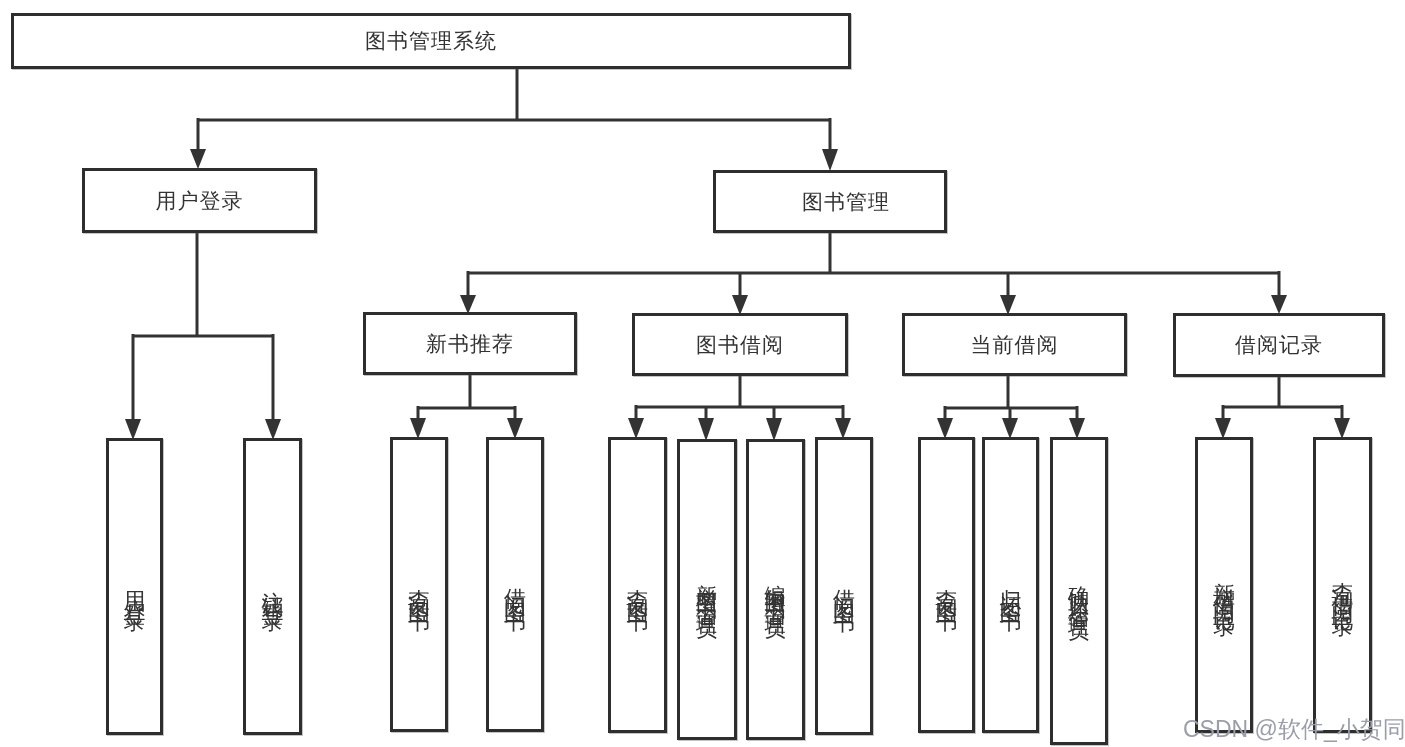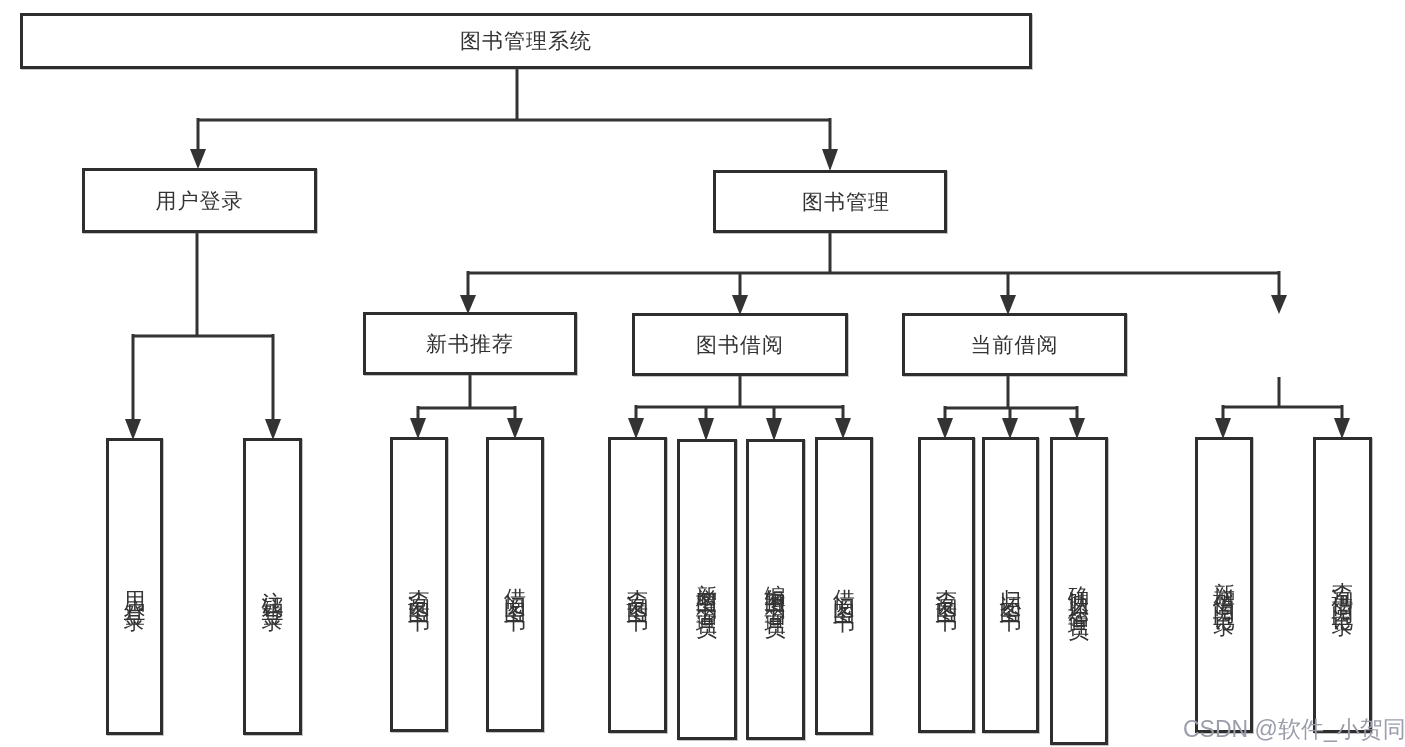--- a/index.html
+++ b/index.html
@@ -143,40 +143,43 @@
     <g>
       <path d="M1279,377 V407"></path>
       <path d="M1223,407 H1342"></path>
       <path d="M1223,405 V420"></path>
       <path d="M1342,405 V420"></path>
       <polygon points="1215,418 1231,418 1223,439"></polygon>
       <polygon points="1334,418 1350,418 1342,439"></polygon>
     </g>
   </svg>
 
-  <div class="box" id="root-box" style="left:20px; top:13px; width:1012px; height:56px;">
+  <div class="box" id="root-box" style="left:11px; top:13px; width:840px; height:56px;">
     <span class="h-label">图书管理系统</span>
   </div>
 
   <div class="box" style="left:82px; top:168px; width:235px; height:65px;">
     <span class="h-label">用户登录</span>
   </div>
   <div class="box" style="left:713px; top:170px; width:234px; height:63px;padding-left:32px;">
     <span class="h-label">图书管理</span>
   </div>
 
   <div class="box" style="left:363px; top:312px; width:214px; height:63px;">
     <span class="h-label">新书推荐</span>
   </div>
   <div class="box" style="left:632px; top:313px; width:216px; height:63px;">
     <span class="h-label">图书借阅</span>
   </div>
   <div class="box" style="left:902px; top:313px; width:225px; height:63px;">
     <span class="h-label">当前借阅</span>
   </div>
+  <div class="box" style="left:1173px; top:313px; width:212px; height:64px;">
+    <span class="h-label">借阅记录</span>
+  </div>
 
   <div class="box" style="left:106px; top:438px; width:57px; height:297px;">
     <span class="v-label">用户登录</span>
   </div>
   <div class="box" style="left:243px; top:438px; width:59px; height:297px;">
     <span class="v-label">注销登录</span>
   </div>
 
   <div class="box" style="left:390px; top:437px; width:58px; height:295px;">
     <span class="v-label">查询图书</span>

